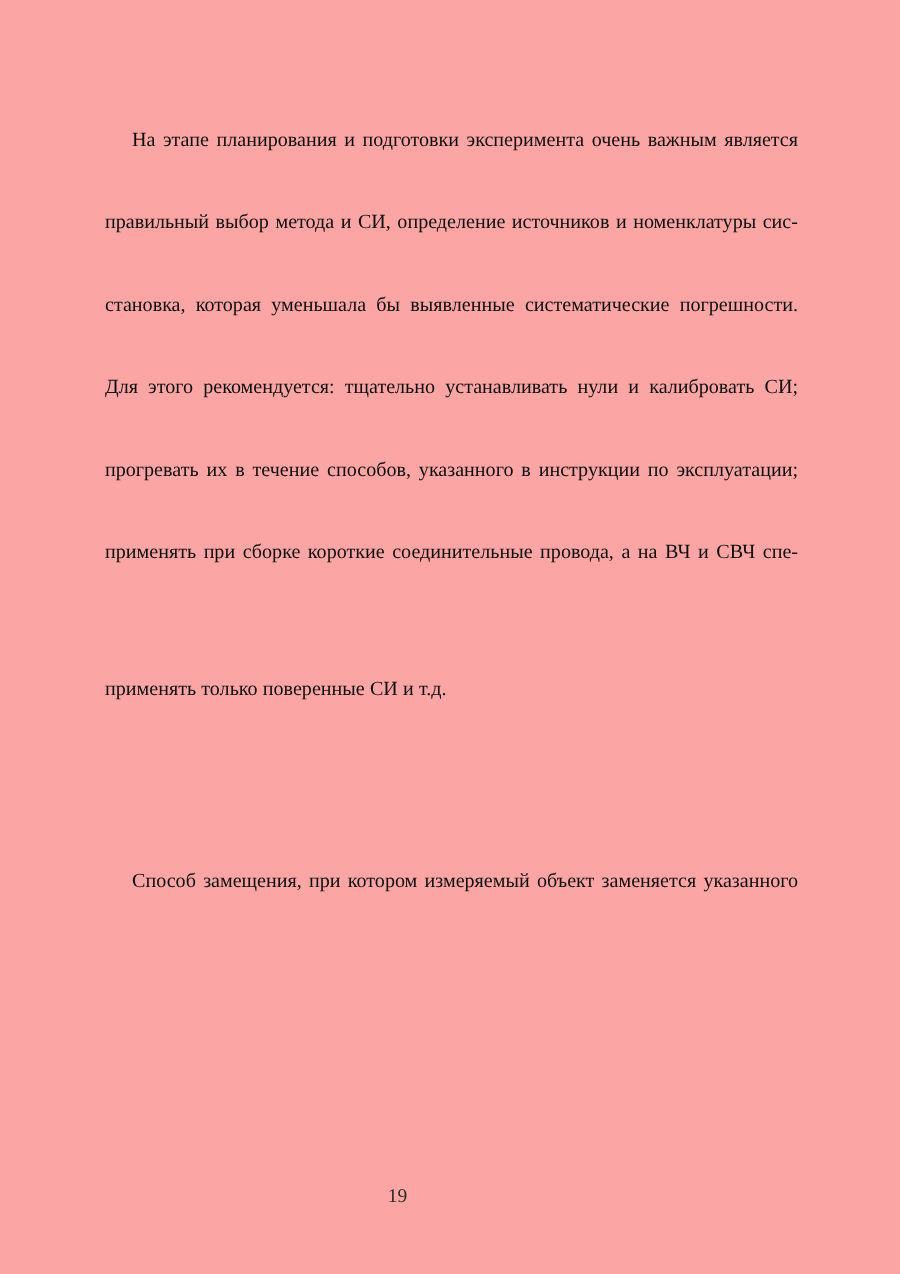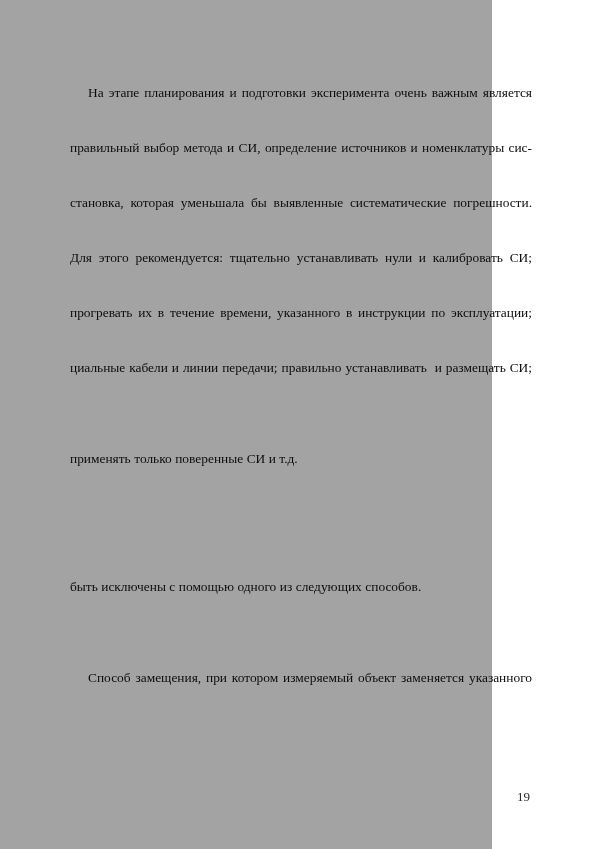--- a/index.html
+++ b/index.html
@@ -11,23 +11,23 @@
     width: 600px;
     height: 849px;
     position: relative;
     font-family: "Liberation Serif", "DejaVu Serif", serif;
     color: #0d0d0d;
     overflow: hidden;
   }
   .page {
     position: absolute;
     left: 0; top: 0;
-    width: 492px;
+    width: 600px;
     height: 849px;
-    background: #a3a3a3;
+    background: #fca5a5;
   }
   .text-body {
     position: absolute;
     left: 70px;
     top: 47px;
     width: 462px;
     font-size: 13.4px;
     line-height: 18.35px;
     text-align: justify;
     text-justify: inter-word;
@@ -52,45 +52,44 @@
     margin-top: 36px;
   }
   .line.indent {
     text-indent: 18px;
   }
   .page-number {
     position: absolute;
     left: 0;
     top: 789px;
     width: 530px;
-    text-align: right;
+    text-align: center;
     font-family: "Liberation Serif", "DejaVu Serif", serif;
     font-size: 13px;
     color: #2a2a2a;
   }
 </style>
 </head>
 <body>
 
 <div class="page">
 
   <div class="text-body">
 
     <p class="para">
       <span class="line indent">На этапе планирования и подготовки эксперимента очень важным является</span>
       <span class="line">правильный выбор метода и СИ, определение источников и номенклатуры сис-</span>
       <span class="line">становка, которая уменьшала бы выявленные систематические погрешности.</span>
       <span class="line">Для этого рекомендуется: тщательно устанавливать нули и калибровать СИ;</span>
-      <span class="line">прогревать их в течение времени, указанного в инструкции по эксплуатации;</span>
-      <span class="line">циальные кабели и линии передачи; правильно устанавливать  и размещать СИ;</span>
+      <span class="line">прогревать их в течение способов, указанного в инструкции по эксплуатации;</span>
+      <span class="line">применять при сборке короткие соединительные провода, а на ВЧ и СВЧ спе-</span>
       <span class="line last">применять только поверенные СИ и т.д.</span>
     </p>
 
     <p class="para">
-      <span class="line last">быть исключены с помощью одного из следующих способов.</span>
     </p>
 
     <p class="para">
       <span class="line indent">Способ замещения, при котором измеряемый объект заменяется указанного</span>
       
       
       
     </p>
 
   </div>

